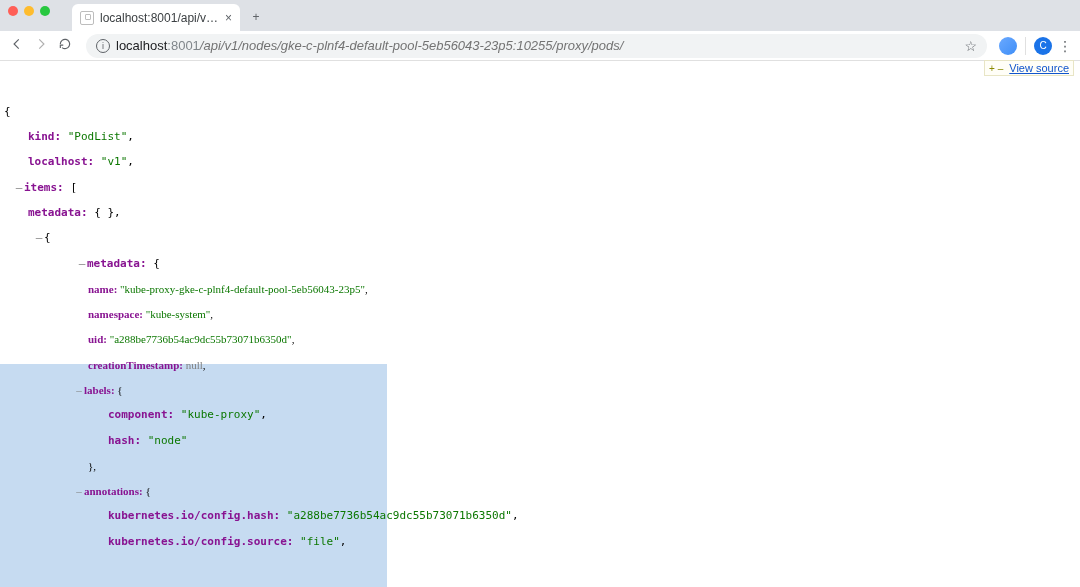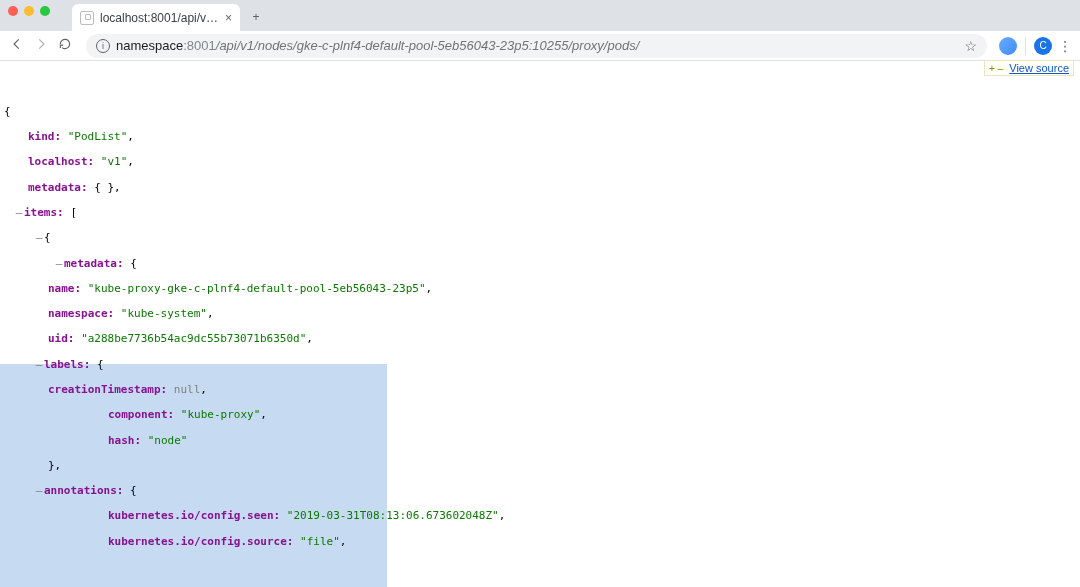--- a/index.html
+++ b/index.html
@@ -127,22 +127,22 @@
     left:0;
     right:0;
     background:#c6dbf1;
     z-index:0;
   }
   .json-area pre { position:relative; z-index:1; }
 
   .i0  { padding-left: 4px;}
   .i1  { padding-left: 28px;}
   .i2  { padding-left: 48px;}
-  .i3  { padding-left: 68px;}
-  .i4  { padding-left: 48px;}
+  .i3  { padding-left: 91px;}
+  .i4  { padding-left: 88px; font-family: Liberation Serif, serif;}
   .i5  { padding-left: 108px;}
   .tg-left { margin-left:-14px; }
 </style>
 </head>
 <body>
 
 <div class="mac-controls">
   <div class="mac-dot mac-close"></div>
   <div class="mac-dot mac-min"></div>
   <div class="mac-dot mac-max"></div>
@@ -169,55 +169,55 @@
       </svg>
   </span>
   <span class="nav-icon">
     <svg width="14" height="14" viewBox="0 0 24 24" fill="none" stroke="#5f6368" stroke-width="2">
         <path d="M4 12a8 8 0 1 1 3 6.2M4 19v-5h5"></path>
       </svg>
   </span>
   <div class="addr">
     <span class="info-icon">i</span>
     <span>
-      <span class="host">namespace</span><span class="host-dim">:8001</span><span class="path">/api/v1/nodes/gke-c-plnf4-default-pool-5eb56043-23p5:10255/proxy/pods/</span>
+      <span class="host">localhost</span><span class="host-dim">:8001</span><span class="path">/api/v1/nodes/gke-c-plnf4-default-pool-5eb56043-23p5:10255/proxy/pods/</span>
     </span>
     <span style="flex:1"></span>
     <span class="star">☆</span>
   </div>
   <span class="ext-icon ext-blue"></span>
   <span class="sep"></span>
   <span class="avatar">C</span>
   <span class="dots">⋮</span>
 </div>
 
 <div class="viewsource">
   <span class="plusminus">+&nbsp;–</span>
   <a>View source</a>
 </div>
 
 <div class="json-area">
   <div class="highlight-block" style="top:302px;height:285px;width:387px;"></div>
   <pre id="json-pre"><span class="ln i0"><span class="punct">{</span></span>
 <span class="ln i1"><span class="key">kind:</span> <span class="str">"PodList"</span><span class="punct">,</span></span>
 <span class="ln i1"><span class="key">localhost:</span> <span class="str">"v1"</span><span class="punct">,</span></span>
+<span class="ln i1"><span class="toggle tg-left">–</span><span class="key">items:</span> <span class="punct">[</span></span>
 <span class="ln i1"><span class="key">metadata:</span> <span class="punct">{ },</span></span>
-<span class="ln i1"><span class="toggle tg-left">–</span><span class="key">items:</span> <span class="punct">[</span></span>
 <span class="ln i2"><span class="toggle tg-left">–</span><span class="punct">{</span></span>
 <span class="ln i3"><span class="toggle tg-left">–</span><span class="key">metadata:</span> <span class="punct">{</span></span>
 <span class="ln i4"><span class="key">name:</span> <span class="str">"kube-proxy-gke-c-plnf4-default-pool-5eb56043-23p5"</span><span class="punct">,</span></span>
 <span class="ln i4"><span class="key">namespace:</span> <span class="str">"kube-system"</span><span class="punct">,</span></span>
 <span class="ln i4"><span class="key">uid:</span> <span class="str">"a288be7736b54ac9dc55b73071b6350d"</span><span class="punct">,</span></span>
+<span class="ln i4"><span class="key">creationTimestamp:</span> <span class="nul">null</span><span class="punct">,</span></span>
 <span class="ln i4"><span class="toggle tg-left">–</span><span class="key">labels:</span> <span class="punct">{</span></span>
-<span class="ln i4"><span class="key">creationTimestamp:</span> <span class="nul">null</span><span class="punct">,</span></span>
 <span class="ln i5"><span class="key">component:</span> <span class="str">"kube-proxy"</span><span class="punct">,</span></span>
 <span class="ln i5"><span class="key">hash:</span> <span class="str">"node"</span></span>
 <span class="ln i4"><span class="punct">},</span></span>
 <span class="ln i4"><span class="toggle tg-left">–</span><span class="key">annotations:</span> <span class="punct">{</span></span>
-<span class="ln i5"><span class="key">kubernetes.io/config.seen:</span> <span class="str">"2019-03-31T08:13:06.673602048Z"</span><span class="punct">,</span></span>
+<span class="ln i5"><span class="key">kubernetes.io/config.hash:</span> <span class="str">"a288be7736b54ac9dc55b73071b6350d"</span><span class="punct">,</span></span>
 <span class="ln i5"><span class="key">kubernetes.io/config.source:</span> <span class="str">"file"</span><span class="punct">,</span></span>
 
 
 
 
 
 
 
 
 

